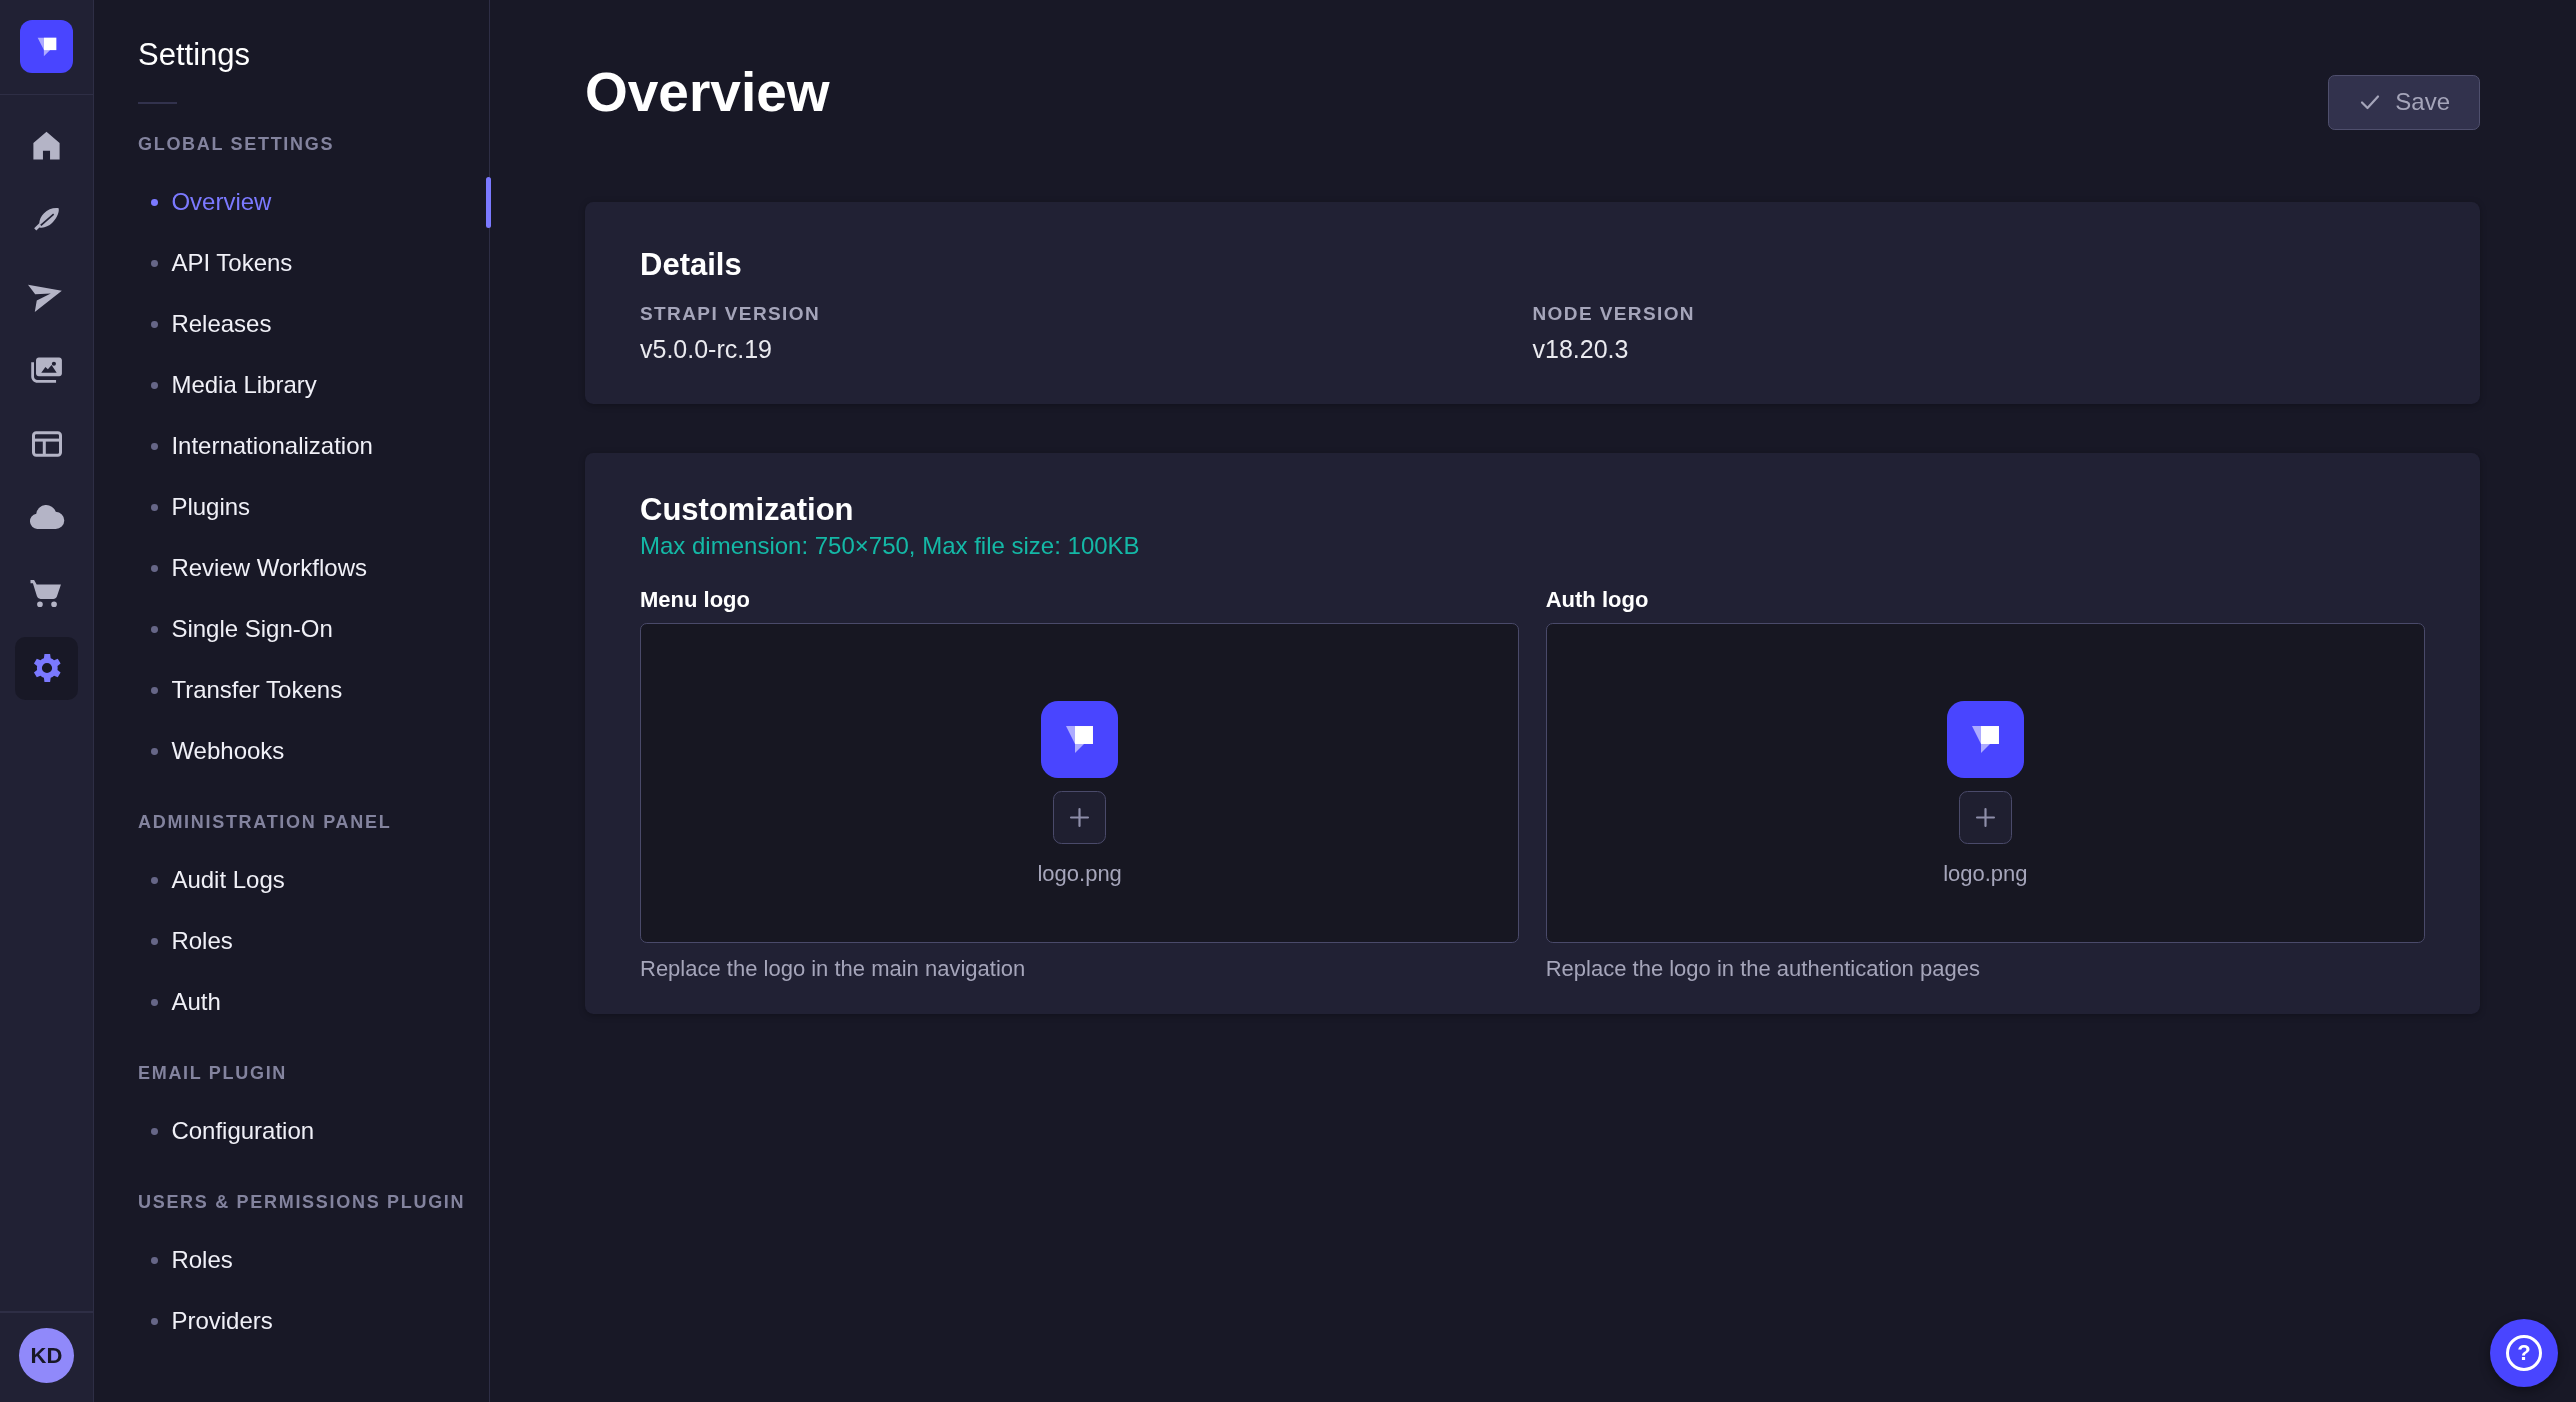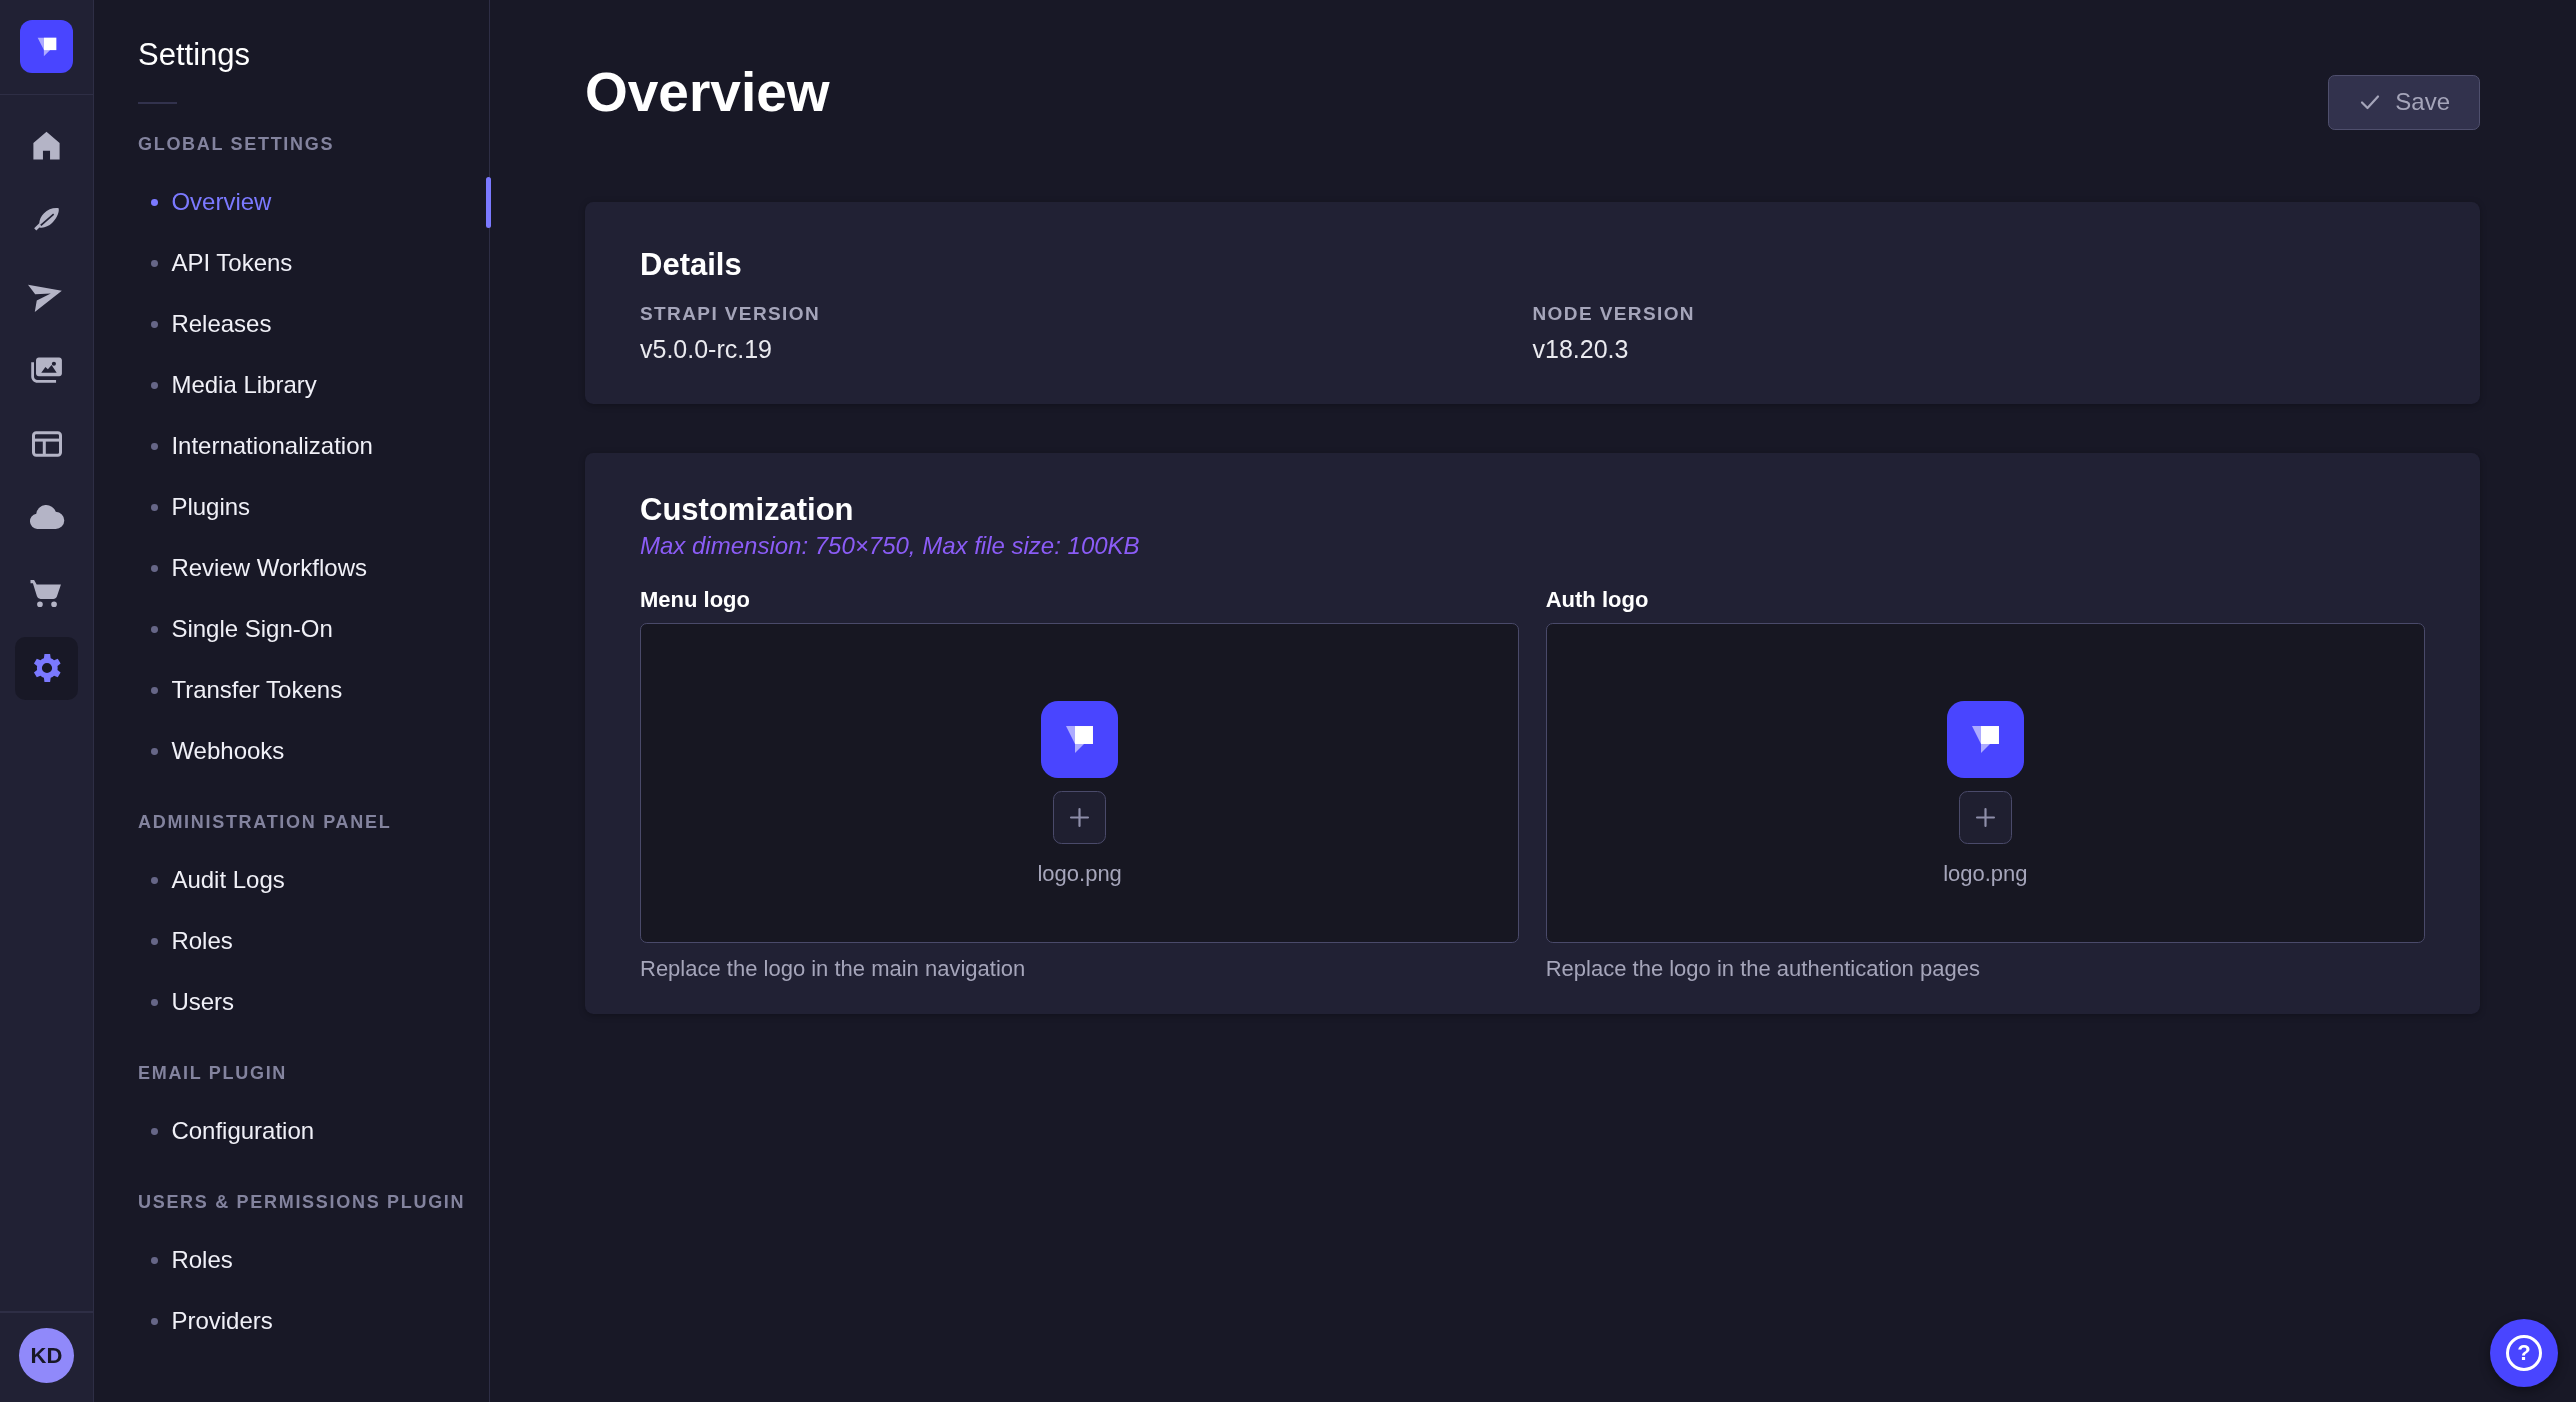--- a/index.html
+++ b/index.html
@@ -104,21 +104,21 @@
     letter-spacing:1.4px; line-height:24px;
   }
   .field-value { font-size:25px; color:#eaeaef; margin-top:8.5px; line-height:31px; }
   .pricing-link {
     margin-top:31px;
     display:inline-flex; align-items:center; gap:12px;
     font-size:25px; color:#7b79ff; text-decoration:none; cursor:pointer;
   }
 
   .card-custom { margin-top:49px; padding:38px 55px 32px 55px; }
-  .card-subtitle { font-size:24px; color:#8b5cf6; margin-top:3.4px; line-height:29px;font-style:italic; }
+  .card-subtitle { font-size:24px; color:#14b8a6; margin-top:3.4px; line-height:29px; }
   .uploaders { display:flex; gap:26.4px; margin-top:25.6px; }
   .uploader { flex:1; min-width:0; }
   .uploader-label { font-size:22px; font-weight:700; color:#ffffff; line-height:27px; }
   .dropzone {
     margin-top:10.2px; height:320px;
     background:#171722; border:1.7px solid #4a4a6a; border-radius:6.8px;
     display:flex; flex-direction:column; align-items:center; justify-content:center;
     padding-top:22px; cursor:pointer;
   }
   .logo-tile {
@@ -267,21 +267,21 @@
       <li>
         <span class="bullet"></span>
         <span>Audit Logs</span>
       </li>
       <li>
         <span class="bullet"></span>
         <span>Roles</span>
       </li>
       <li>
         <span class="bullet"></span>
-        <span>Users</span>
+        <span>Auth</span>
       </li>
     </ul>
   </div>
 
   <div class="subnav-section">
     <div class="sec-label">EMAIL PLUGIN</div>
     <ul>
       <li>
         <span class="bullet"></span>
         <span>Configuration</span>

